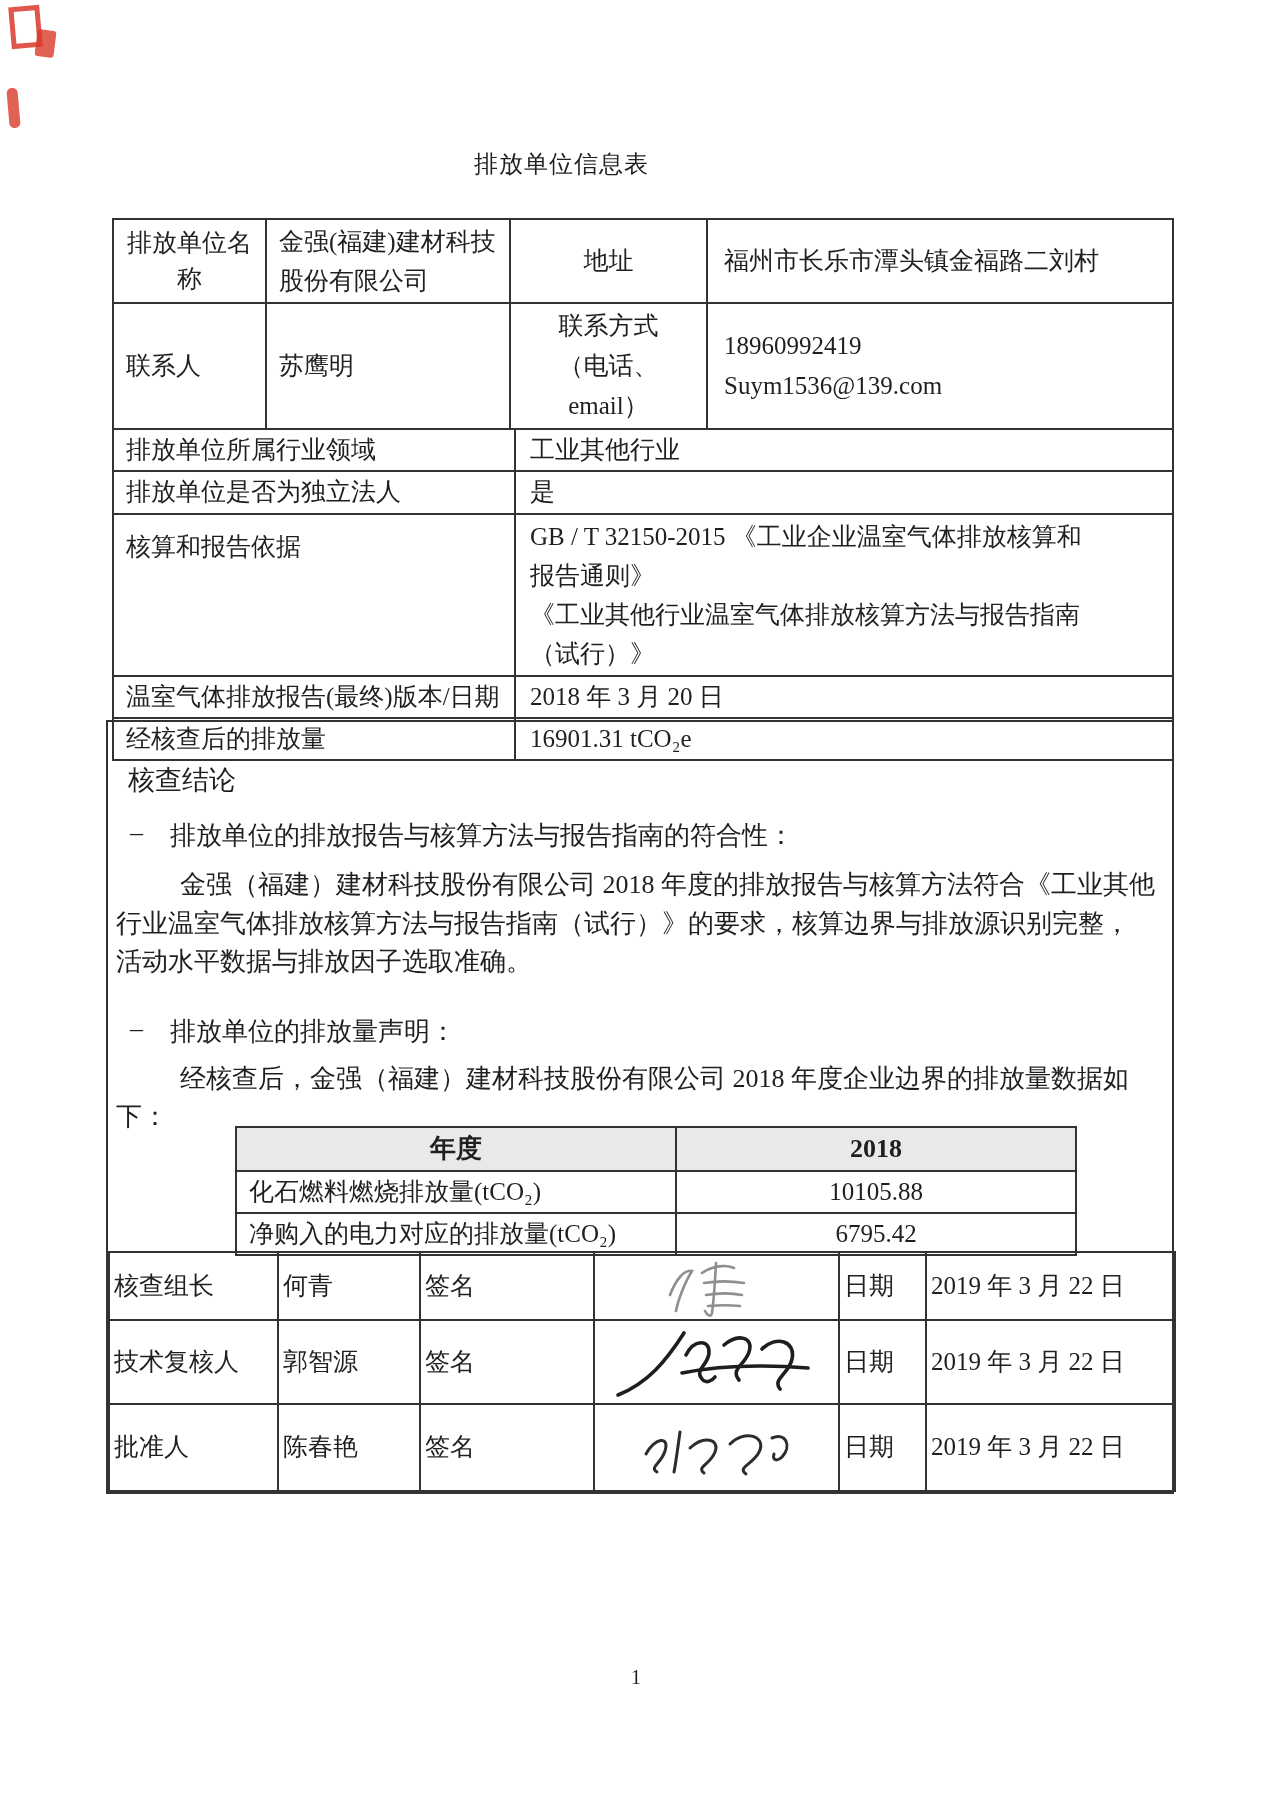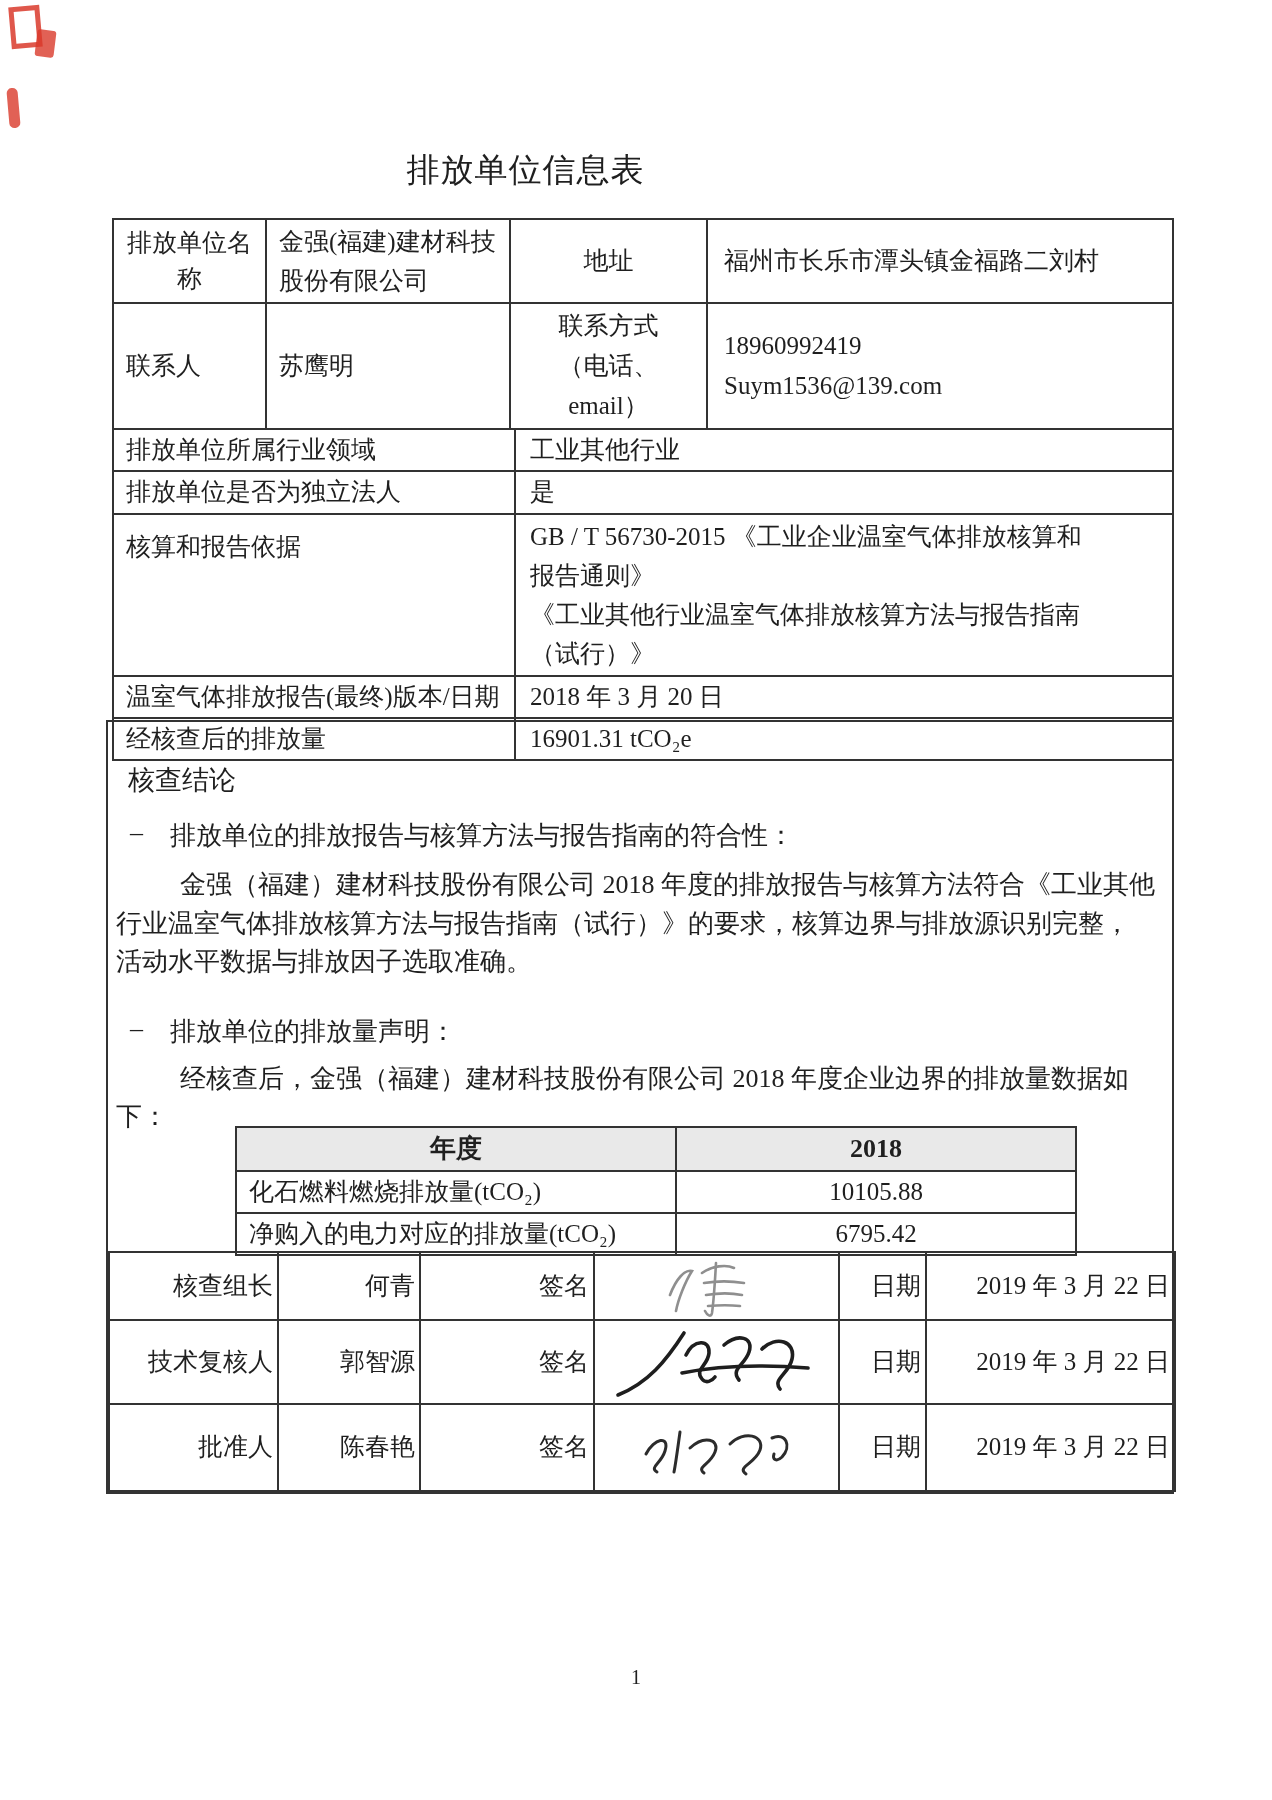--- a/index.html
+++ b/index.html
@@ -10,21 +10,21 @@
     --red-mark:#d93a2b;
   }
   
   .red-mark{position:absolute;color:var(--red-mark);}
   .red-mark.m1{left:10px;top:6px;width:21px;height:32px;border:5px solid currentColor;transform:rotate(-5deg);opacity:.85;}
   .red-mark.m2{left:36px;top:30px;width:19px;height:27px;background:currentColor;transform:rotate(7deg);border-radius:3px;opacity:.8;}
   .red-mark.m3{left:8px;top:88px;width:11px;height:40px;background:currentColor;transform:rotate(-5deg);border-radius:5px;opacity:.8;}
   
   .doc-title{
     position:absolute;top:148px;left:0;width:1051px;
-    text-align:center;font-size:33px;letter-spacing:1px;white-space:pre;
+    text-align:center;font-size:24px;letter-spacing:1px;white-space:pre;padding-left:36px;
   }
   
   table{border-collapse:collapse;table-layout:fixed;}
   td{border:2px solid #333;vertical-align:middle;font-size:25px;line-height:1.45;
      padding:2px 4px;overflow:hidden;}
   .pre{white-space:pre-line;}
   .padL{padding-left:12px;}
   .ctr{text-align:center;}
   
   .info-wrap{position:absolute;left:112px;top:218px;}
@@ -56,21 +56,21 @@
   
   .tblE{position:absolute;left:127px;top:404px;width:840px;}
   .tblE td{font-size:25px;}
   .tblE tr.hd{height:36px;background:#e9e9e9;}
   .tblE tr.hd td{font-weight:bold;font-size:26px;}
   .tblE tr.dr{height:35px;}
   .tblE tr.total td{font-weight:bold;}
   .tblE td.lbl{padding-left:12px;}
   
   .tblS{position:absolute;left:0;bottom:0;width:100%;}
-  .tblS td{text-align:right;font-size:25px;}
+  .tblS td{text-align:left;font-size:25px;}
   .tblS tr.s1{height:67px;} .tblS tr.s2{height:63px;} .tblS tr.s3{height:87px;}
   .sigcell svg{display:block;margin:0 auto;}
   
   .page-num{position:absolute;left:0;top:1666px;width:1272px;text-align:center;font-size:20px;}
 </style>
 </head>
 <body style="--red-mark: #d93a2b;">
 
 <div class="red-mark m1"></div>
 <div class="red-mark m2"></div>
@@ -115,21 +115,21 @@
         <tr class="h37">
       <td class="padL">排放单位所属行业领域</td>
       <td class="val">工业其他行业</td>
     </tr>
     <tr class="h38">
       <td class="padL">排放单位是否为独立法人</td>
       <td class="val">是</td>
     </tr>
     <tr class="h156">
       <td class="padL" style="vertical-align:top;padding-top:14px;">核算和报告依据</td>
-      <td class="val pre tall">GB / T 56730-2015 《工业企业温室气体排放核算和
+      <td class="val pre tall">GB / T 32150-2015 《工业企业温室气体排放核算和
 报告通则》
 《工业其他行业温室气体排放核算方法与报告指南
 （试行）》</td>
     </tr>
     <tr class="h36">
       <td class="padL">温室气体排放报告(最终)版本/日期</td>
       <td class="val">2018 年 3 月 20 日</td>
     </tr>
     <tr class="h40">
       <td class="padL">经核查后的排放量</td>

